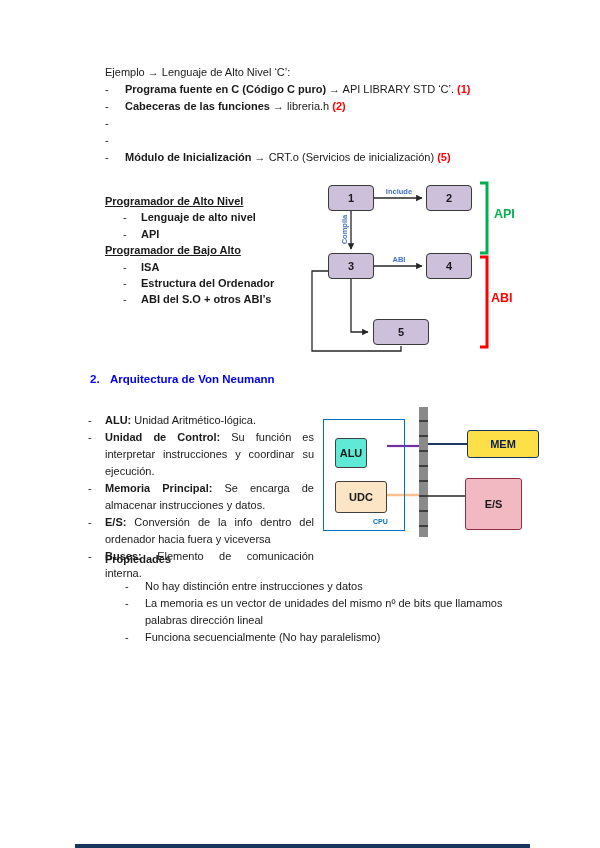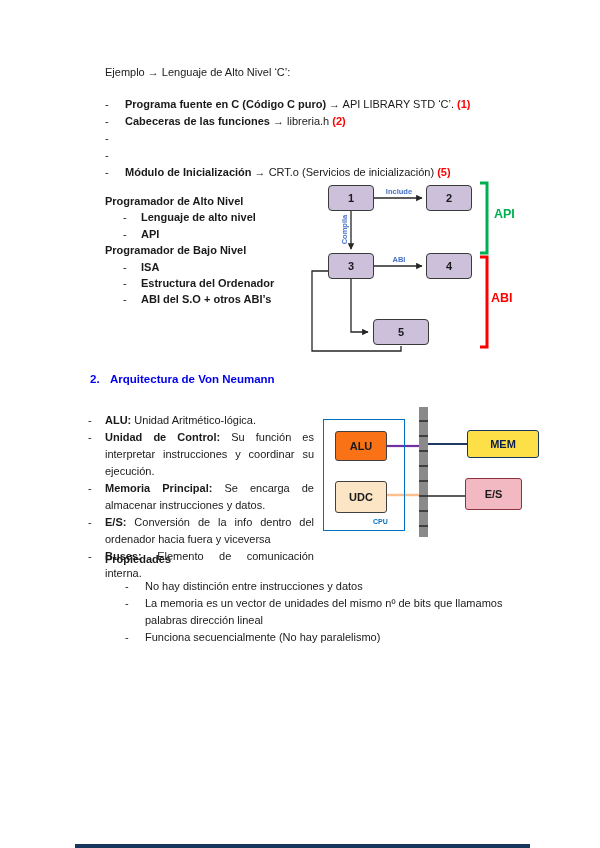--- a/index.html
+++ b/index.html
@@ -7,26 +7,26 @@
   body{font-family:"Liberation Sans",sans-serif;color:#1a1a1a}
   .page{position:relative;width:600px;height:848px;background:#fff;overflow:hidden;font-size:11px;line-height:17px}
   .abs{position:absolute}
   b{font-weight:bold}
   .bullet{display:flex}
   .dash{flex:0 0 20px}
   .rednum{color:#FF0000;font-weight:bold}
 
   
   .intro{left:105px;top:64px;width:445px}
-  .intro .title{margin-bottom:15px}
+  .intro .title{}
   .intro .btext b{font-weight:bold}
 
   
   .leftcol{left:105px;top:193px;width:218px;line-height:16.4px}
-  .colhead{font-weight:bold;}
+  .colhead{font-weight:bold;text-decoration:underline}
   .leftcol .bullet{padding-left:18px}
   .leftcol .dash{flex:0 0 18px}
   .leftcol .btext{font-weight:bold}
 
   
   .diagram1{left:300px;top:175px;width:245px;height:200px}
   .d1svg{position:absolute;left:0;top:0}
   .dbox{position:absolute;height:26px;background:#CCC0DA;border:1px solid #3a3a3a;border-radius:4px;
         display:flex;align-items:center;justify-content:center;font-weight:bold;font-size:11px;line-height:11px}
   .alabel{position:absolute;color:#4472C4;font-size:7.5px;line-height:9px;font-weight:bold;text-align:center}
@@ -48,24 +48,24 @@
   .vnlist .btext{flex:1;text-align:justify}
   .vnlist .btext b{}
 
   
   .diagram2{left:315px;top:405px;width:230px;height:140px}
   .d2svg{position:absolute;left:0;top:0}
   .cpurect{position:absolute;left:8px;top:14px;width:82px;height:112px;border:1.5px solid #0070C0}
   .cpulabel{position:absolute;left:58px;top:112px;color:#0070C0;font-size:7px;line-height:9px;font-weight:bold}
   .d2box{position:absolute;border:1.5px solid #404040;border-radius:3px;display:flex;align-items:center;justify-content:center;
          font-weight:bold;font-size:11px;line-height:11px}
-  .alu{left:20px;top:26px;width:52px;height:30px;background:#f97316}
+  .alu{left:20px;top:33px;width:32px;height:30px;background:#5eead4}
   .udc{left:20px;top:76px;width:52px;height:32px;background:#FCE5C4}
   .mem{left:152px;top:25px;width:72px;height:28px;background:#fde047;border-color:#17365D;color:#0D1F4C}
-  .es {left:150px;top:73px;width:57px;height:32px;background:#F3B9C3;border-color:#8C2F3F}
+  .es {left:150px;top:73px;width:57px;height:52px;background:#F3B9C3;border-color:#8C2F3F}
   .bus{position:absolute;left:104px;top:2px;width:9px;height:130px;
        background:repeating-linear-gradient(180deg,#8A8A8A 0px,#8A8A8A 13px,#3F3F3F 13px,#3F3F3F 15px)}
 
   
   .prophead{left:105px;top:551px;font-weight:bold;}
   .proplist{left:125px;top:578px;width:398px}
 
   .footerbar{left:75px;top:844px;width:455px;height:4px;background:#17365D}
 </style>
 </head>
@@ -99,21 +99,21 @@
   <div class="abs leftcol">
     <div class="colhead">Programador de Alto Nivel</div>
     <div class="bullet">
       <span class="dash">-</span>
       <span class="btext">Lenguaje de alto nivel</span>
     </div>
     <div class="bullet">
       <span class="dash">-</span>
       <span class="btext">API</span>
     </div>
-    <div class="colhead">Programador de Bajo Nivel</div>
+    <div class="colhead">Programador de Bajo Alto</div>
     <div class="bullet">
       <span class="dash">-</span>
       <span class="btext">ISA</span>
     </div>
     <div class="bullet">
       <span class="dash">-</span>
       <span class="btext">Estructura del Ordenador</span>
     </div>
     <div class="bullet">
       <span class="dash">-</span>

